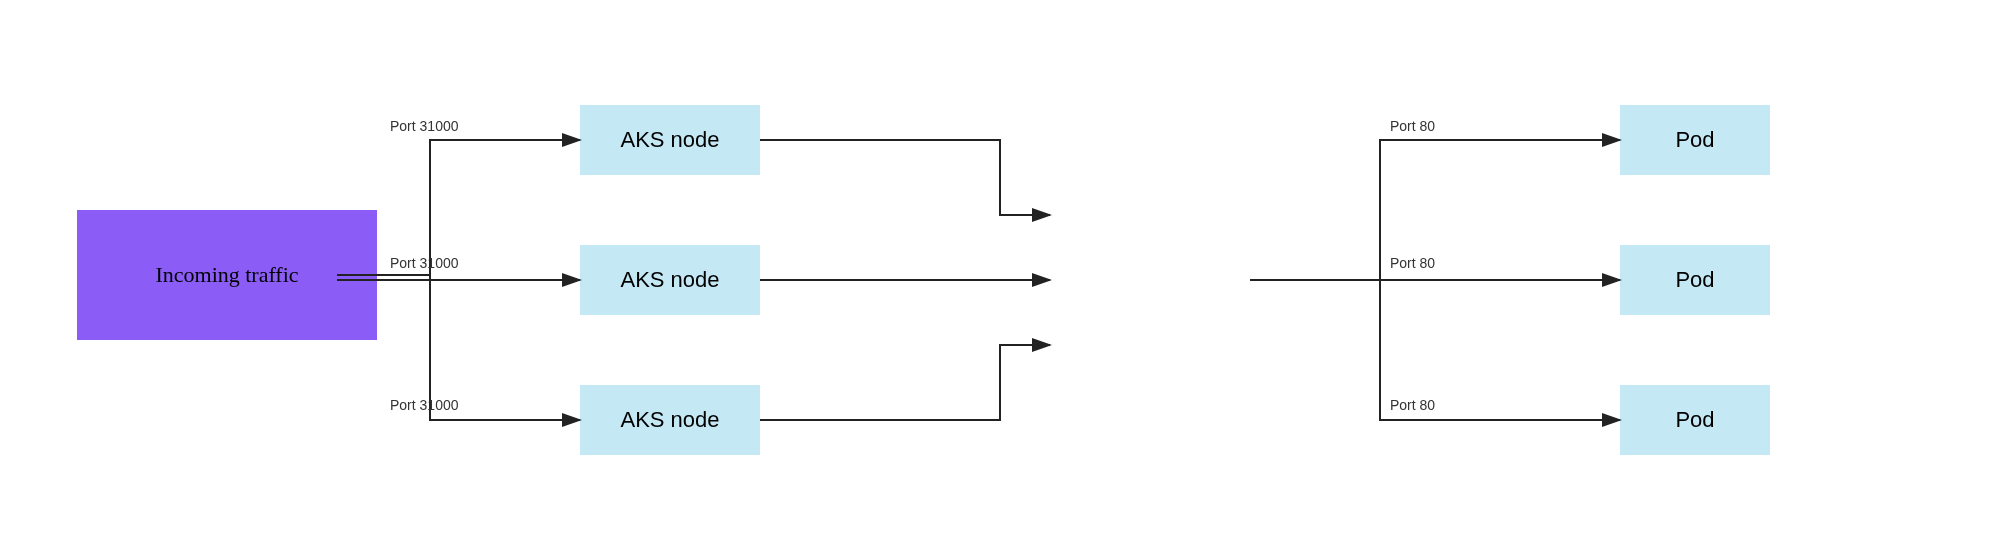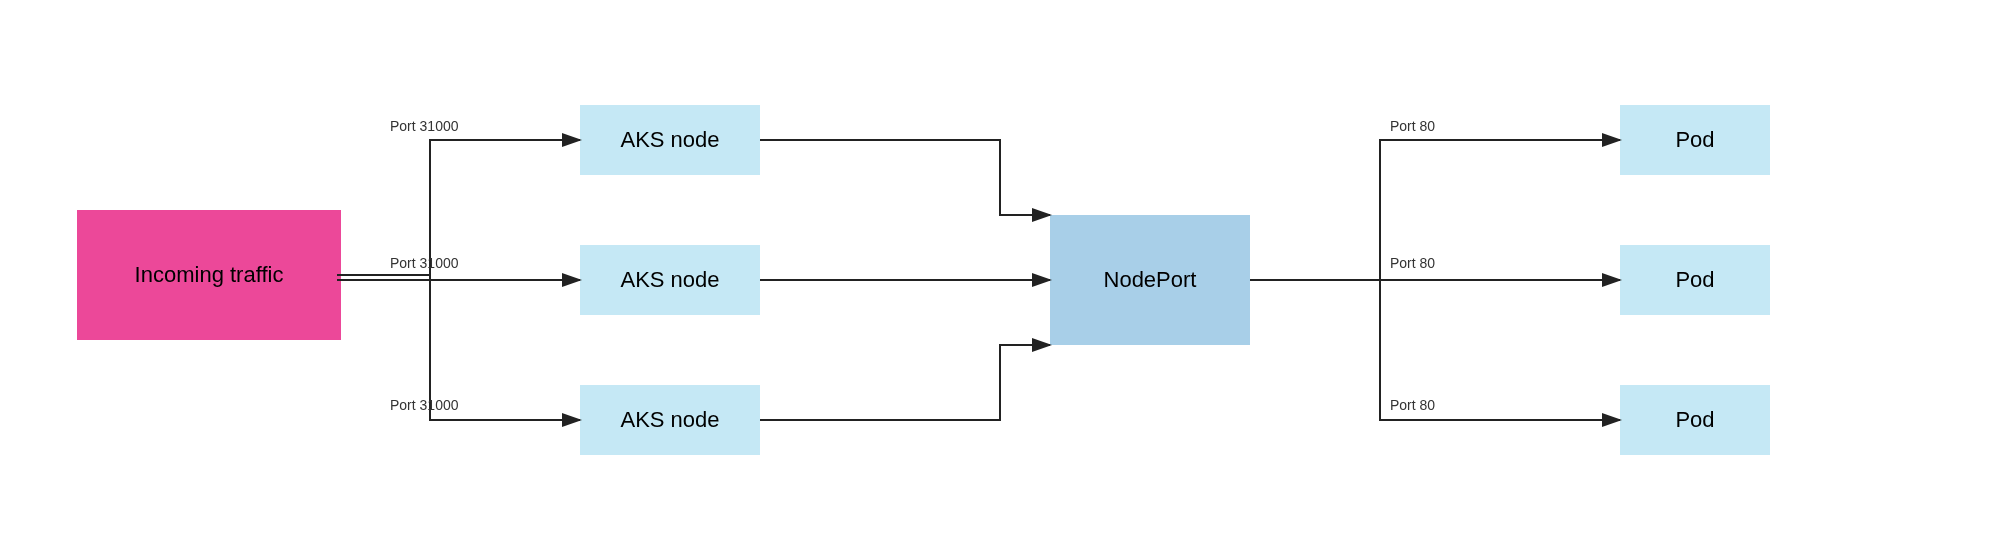--- a/index.html
+++ b/index.html
@@ -19,25 +19,26 @@
       position: absolute;
       display: flex;
       align-items: center;
       justify-content: center;
       font-size: 22px;
       font-weight: 400;
       text-align: center;
       border: none;
     }
     .node-incoming {
-      background: #ec4899;
-      width: 264px;
+      background: #8b5cf6;
+      width: 300px;
       height: 130px;
       left: 77px;
       top: 210px;
+      font-family: Liberation Serif, serif;
     }
     .node-aks1 {
       background: #c5e8f5;
       width: 180px;
       height: 70px;
       left: 580px;
       top: 105px;
     }
     .node-aks2 {
       background: #c5e8f5;
@@ -105,23 +106,20 @@
   </div>
   <div class="node node-aks1">
     <span>AKS node</span>
   </div>
   <div class="node node-aks2">
     <span>AKS node</span>
   </div>
   <div class="node node-aks3">
     <span>AKS node</span>
   </div>
-  <div class="node node-nodeport">
-    <span>NodePort</span>
-  </div>
   <div class="node node-pod1">
     <span>Pod</span>
   </div>
   <div class="node node-pod2">
     <span>Pod</span>
   </div>
   <div class="node node-pod3">
     <span>Pod</span>
   </div>
 

